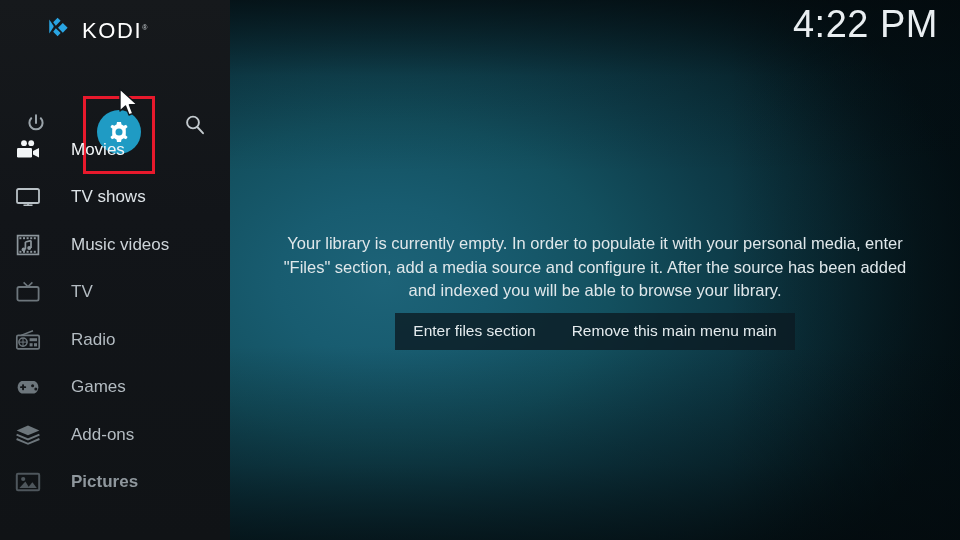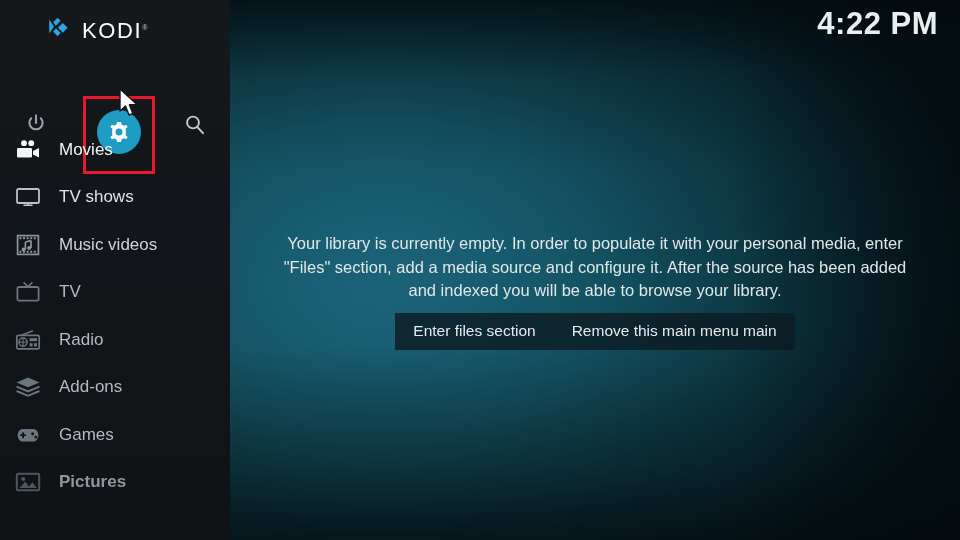--- a/index.html
+++ b/index.html
@@ -57,37 +57,37 @@
 
   #cursor { position:absolute; left:118px; top:88px; width:22px; height:30px; pointer-events:none; z-index:9; }
 
   
   #menu { position:absolute; left:0; top:126px; width:230px; }
   .menu-item {
     height:47.5px; display:flex; align-items:center;
     padding-left:8px;
   }
   .mi-icon { width:40px; height:30px; display:flex; align-items:center; justify-content:center; flex:0 0 40px; }
-  .mi-label { font-size:17px; line-height:20px; margin-left:11px; white-space:nowrap; }
+  .mi-label { font-size:17px; line-height:20px; margin-left:23px; white-space:nowrap; }
 
   .menu-item.lvl-0 .mi-label { color:#f2f5f7; }
   .menu-item.lvl-0 svg { fill:#f2f5f7; stroke:#f2f5f7; }
   .menu-item.lvl-1 .mi-label { color:#dde3e7; }
   .menu-item.lvl-1 svg { fill:#b9c1c6; stroke:#b9c1c6; }
   .menu-item.lvl-2 .mi-label { color:#cdd4d9; }
   .menu-item.lvl-2 svg { fill:#8d969c; stroke:#8d969c; }
   .menu-item.lvl-3 .mi-label { color:#b3bbc1; }
   .menu-item.lvl-3 svg { fill:#6d767c; stroke:#6d767c; }
   .menu-item.lvl-4 .mi-label { color:#8f979d;font-weight:bold; }
   .menu-item.lvl-4 svg { fill:#4e565c; stroke:#4e565c; }
 
   
   #clock {
     position:absolute; right:22px; top:4px; z-index:6;
-    color:#e9eef1; font-size:31px; font-weight:700; letter-spacing:.5px;
+    color:#e9eef1; font-size:38px; font-weight:400; letter-spacing:.5px;
     line-height:40px;
   }
 
   
   #main { position:absolute; left:230px; top:0; width:730px; height:540px; z-index:4; }
   #empty-msg {
     position:absolute; left:40px; top:232px; width:650px;
     text-align:center; color:#dfe7ea; font-size:16.5px; line-height:23.5px;
   }
   #action-buttons {
@@ -236,44 +236,44 @@
           <rect x="14.6" y="9.2" width="7.4" height="3" stroke="none"></rect>
           <rect x="14.6" y="14.2" width="3" height="3.2" stroke="none"></rect>
           <rect x="19" y="14.2" width="3" height="3.2" stroke="none"></rect>
         </svg>
       </span>
       <span class="mi-label">Radio</span>
     </div>
 
     <div class="menu-item lvl-3">
       <span class="mi-icon">
-        <svg width="26" height="22" viewBox="0 0 26 22">
-          <polygon points="13,1.6 24.4,6.4 13,11.2 1.6,6.4" stroke="none"></polygon>
-          <path d="M1.6 10.6 L13 15.4 L24.4 10.6" fill="none" stroke-width="1.9"></path>
-          <path d="M1.6 15 L13 19.8 L24.4 15" fill="none" stroke-width="1.9"></path>
-        </svg>
-      </span>
-      <span class="mi-label">Add-ons</span>
-    </div>
-
-    <div class="menu-item lvl-3">
-      <span class="mi-icon">
         <svg width="28" height="18" viewBox="0 0 28 18">
           <path d="M7.6 3 L20.4 3 A7 7 0 0 1 20.4 15.6 L7.6 15.6 A7 7 0 0 1 7.6 3 Z" stroke="none"></path>
           <g fill="#14171a" stroke="none">
             <rect x="6.1" y="8.2" width="6" height="1.9" rx=".7"></rect>
             <rect x="8.1" y="6.2" width="1.9" height="6" rx=".7"></rect>
             <circle cx="18.6" cy="7.7" r="1.5"></circle>
             <circle cx="21.8" cy="10.9" r="1.5"></circle>
           </g>
         </svg>
       </span>
       <span class="mi-label">Games</span>
     </div>
 
+    <div class="menu-item lvl-3">
+      <span class="mi-icon">
+        <svg width="26" height="22" viewBox="0 0 26 22">
+          <polygon points="13,1.6 24.4,6.4 13,11.2 1.6,6.4" stroke="none"></polygon>
+          <path d="M1.6 10.6 L13 15.4 L24.4 10.6" fill="none" stroke-width="1.9"></path>
+          <path d="M1.6 15 L13 19.8 L24.4 15" fill="none" stroke-width="1.9"></path>
+        </svg>
+      </span>
+      <span class="mi-label">Add-ons</span>
+    </div>
+
     <div class="menu-item lvl-4">
       <span class="mi-icon">
         <svg width="26" height="20" viewBox="0 0 26 20">
           <rect x="1.8" y="1.8" width="22.4" height="16.4" rx="1.2" fill="none" stroke-width="2"></rect>
           <circle cx="8.2" cy="7" r="2.1" stroke="none"></circle>
           <polygon points="4.4,16 10.4,9.4 14.4,16" stroke="none"></polygon>
           <polygon points="12.6,16 17.4,10.2 21.8,16" stroke="none"></polygon>
         </svg>
       </span>
       <span class="mi-label">Pictures</span>

